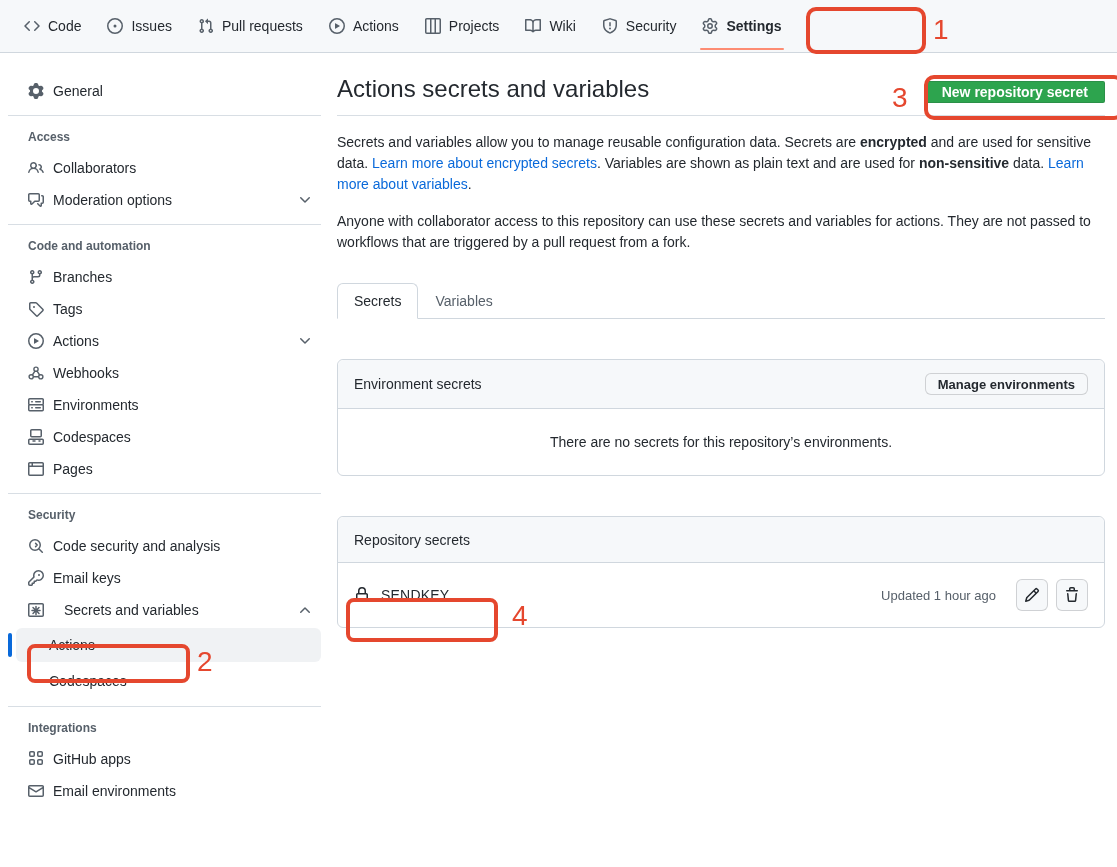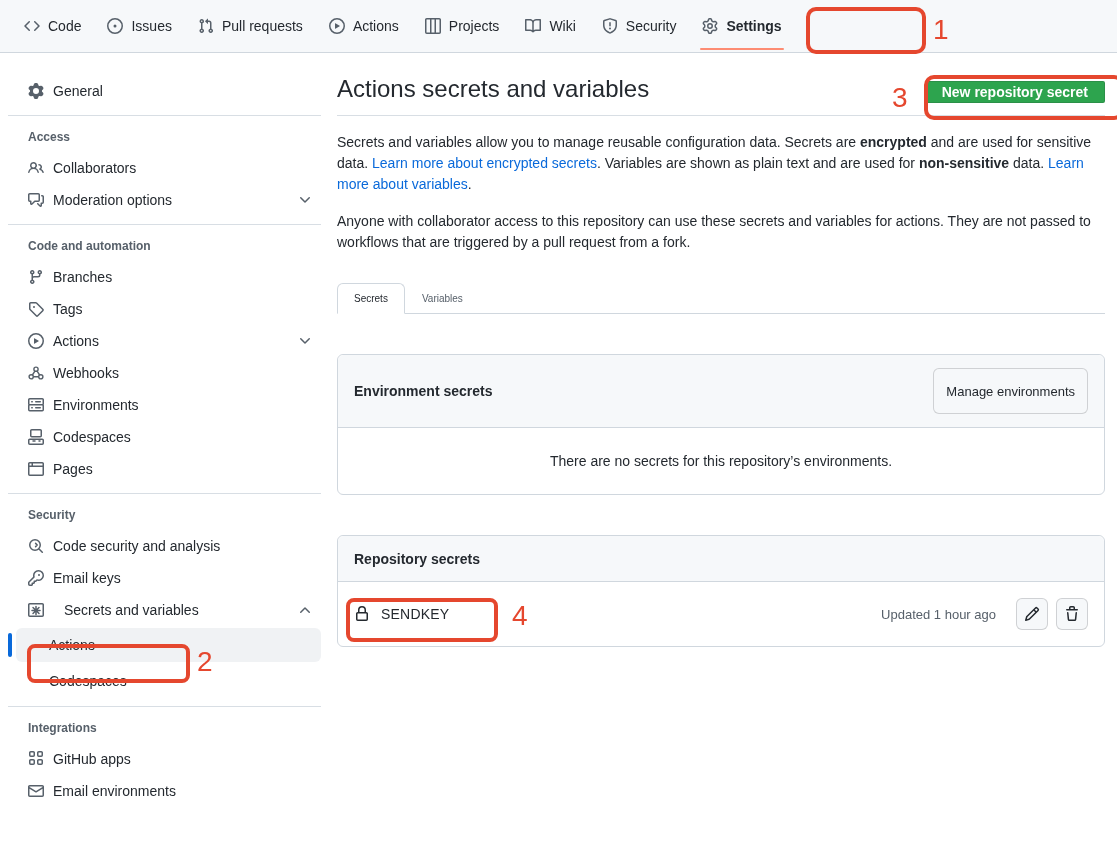--- a/index.html
+++ b/index.html
@@ -63,38 +63,38 @@
     border:1px solid rgba(31,35,40,0.15); border-radius:2px;
     height:22px; padding:0 16px; cursor:pointer;
     font-family:"Liberation Sans", sans-serif;
   }
   .title-hr { border:none; border-top:1px solid #d8dee4; margin-top:12px; }
   .para { margin-top:16px; line-height:21px; color:#24292f; }
   .para .link, a.link { color:#0969da; text-decoration:none; cursor:pointer; }
 
   .tabnav { margin-top:30px; border-bottom:1px solid #d0d7de; display:flex; padding-left:0; }
   .tab {
-    padding:9px 16px; font-size:10px; cursor:pointer; color:#57606a;
+    padding:9px 16px; font-size:14px; cursor:pointer; color:#57606a;
     border:1px solid transparent; margin-bottom:-1px; border-radius:6px 6px 0 0;
   }
   .tab.active {
     color:#24292f; background:#ffffff; border-color:#d0d7de;
     border-bottom-color:#ffffff;
   }
 
   .box { border:1px solid #d0d7de; border-radius:6px; margin-top:40px; background:#ffffff; }
   .box-header {
     background:#f6f8fa; border-bottom:1px solid #d0d7de;
     border-radius:6px 6px 0 0; padding:13px 16px; min-height:46px;
     display:flex; align-items:center; justify-content:space-between;
   }
-  .box-title { font-weight:700; font-size:14px; }
+  .box-title { font-weight:400; font-size:14px; }
   .btn-light {
     background:#f6f8fa; border:1px solid rgba(31,35,40,0.18); border-radius:6px;
-    font-size:13px; font-weight:400; color:#24292f; height:46px; padding:0 12px;
+    font-size:13px; font-weight:700; color:#24292f; height:22px; padding:0 12px;
     cursor:pointer; font-family:"Liberation Sans", sans-serif;
   }
   .box-empty { padding:25px 16px; text-align:center; color:#24292f; }
   .secret-row { display:flex; align-items:center; padding:16px; gap:11px; }
   .secret-name { font-size:14px; color:#24292f; letter-spacing:0.2px; }
   .row-right { margin-left:auto; display:flex; align-items:center; gap:8px; }
   .updated { color:#57606a; font-size:13px; margin-right:12px; }
   .icon-btn {
     width:32px; height:32px; background:#f6f8fa; border:1px solid rgba(31,35,40,0.18);
     border-radius:6px; display:flex; align-items:center; justify-content:center; cursor:pointer;

